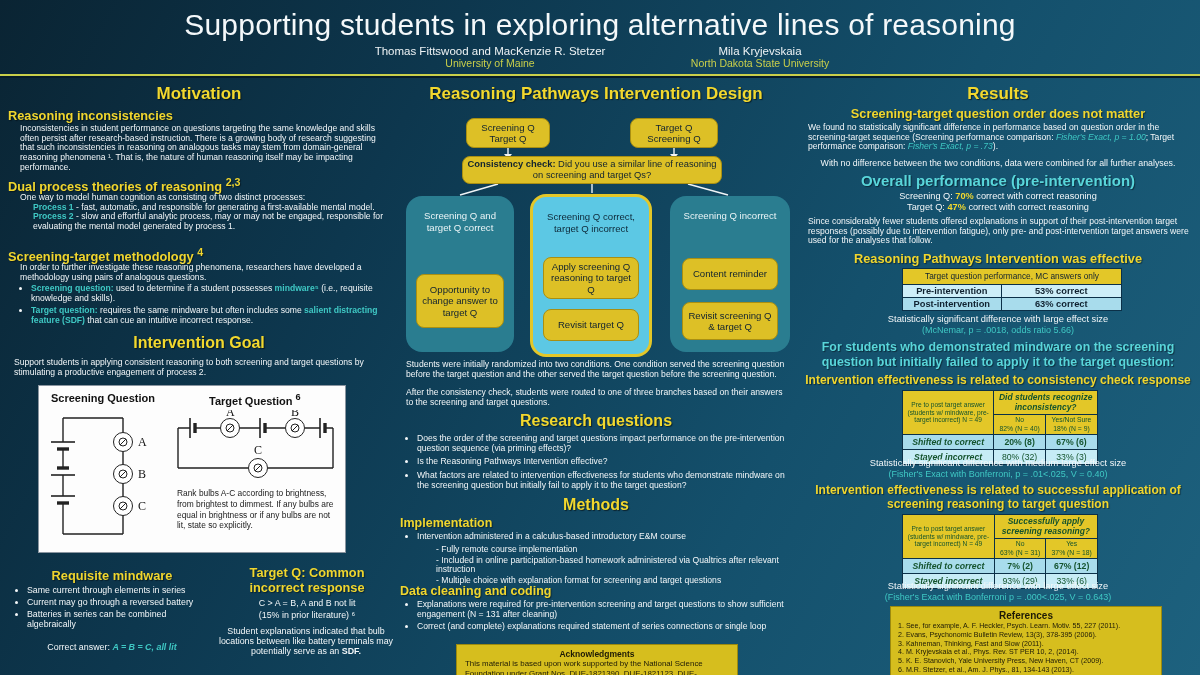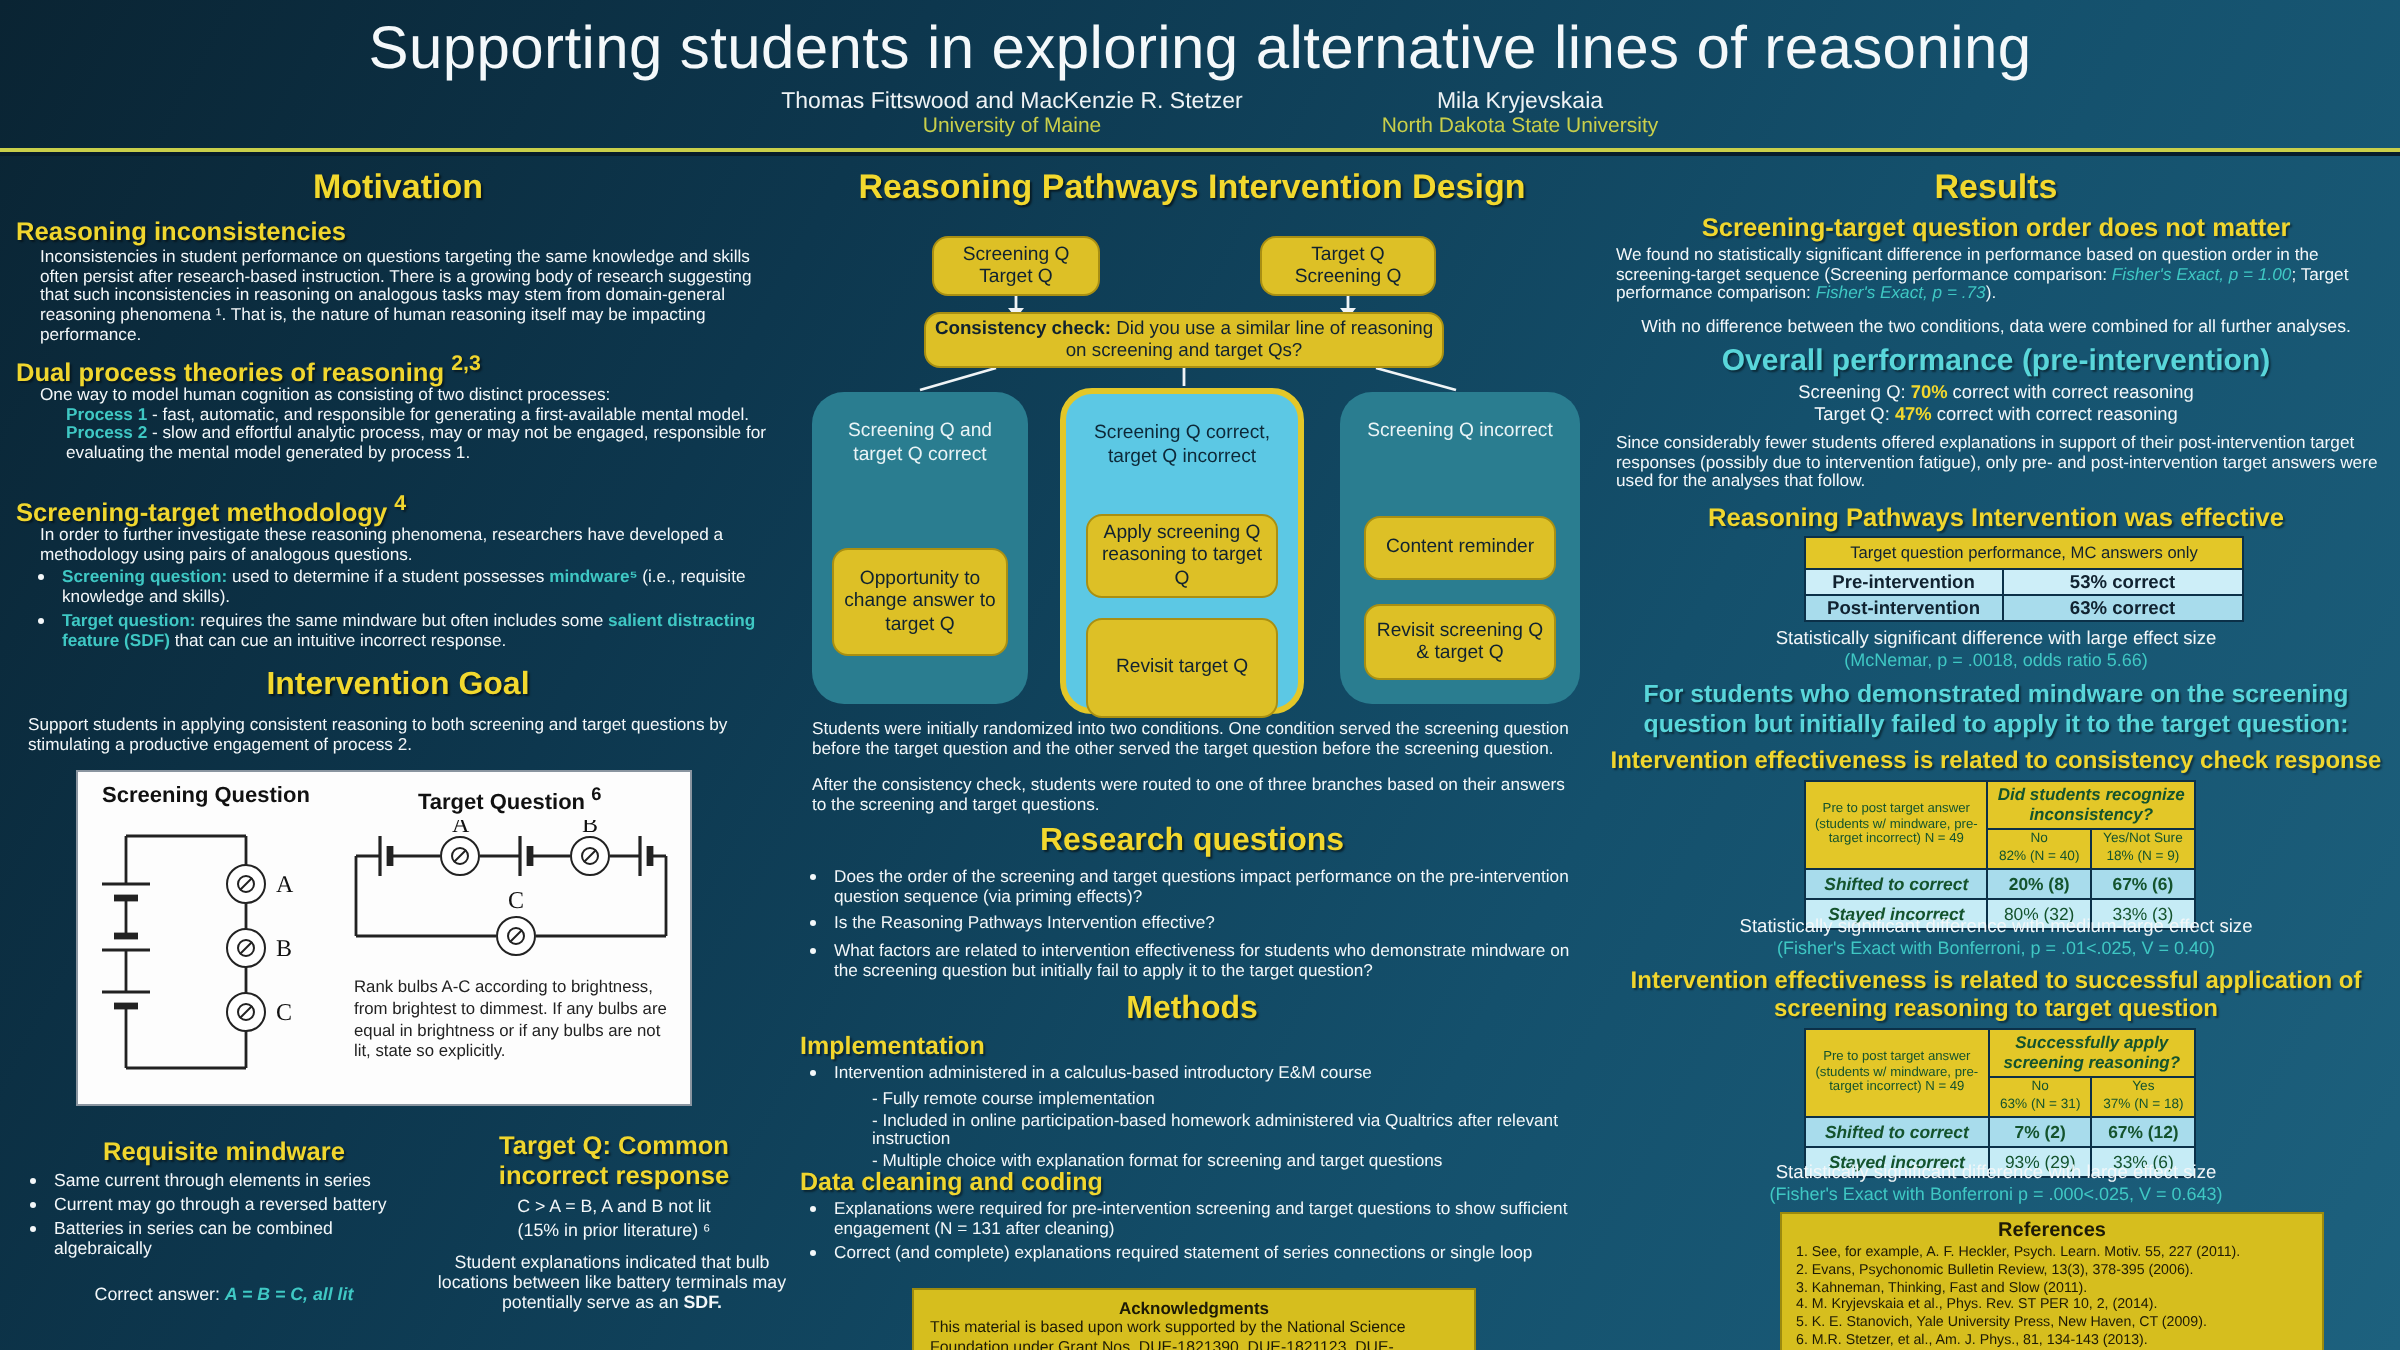--- a/index.html
+++ b/index.html
@@ -51,21 +51,21 @@
   .docbox{background:#d6be1e;color:#1d1a06;border:1px solid #9c8a0e;}
   .docbox .t{font-weight:bold;text-align:center;}
   svg{display:block;}
 </style>
 </head>
 <body>
 
 <div class="poster">
 
   <div class="abs ctr title" style="top:8px;left:0;width:1200px;">Supporting students in exploring alternative lines of reasoning</div>
-  <div class="abs ctr" style="top:45px;left:346px;width:320px;">
+  <div class="abs ctr" style="top:45px;left:330px;width:320px;">
     <div class="aname">Thomas Fittswood and MacKenzie R. Stetzer</div>
     <div class="affil">University of Maine</div>
   </div>
   <div class="abs ctr" style="top:45px;left:620px;width:280px;">
     <div class="aname">Mila Kryjevskaia</div>
     <div class="affil">North Dakota State University</div>
   </div>
   <div class="divider"></div>
 
   <section class="abs" style="left:6px;top:84px;width:386px;height:591px;">
@@ -212,21 +212,21 @@
         <div><span class="b">Consistency check:</span><span> Did you use a similar line of reasoning on screening and target Qs?</span></div>
       </div>
 
       <div class="abs branch branch-teal" style="left:8px;top:90px;width:108px;height:156px;">
         <div class="branch-title">Screening Q and target Q correct</div>
         <div class="abs ybox" style="left:10px;right:10px;top:78px;height:54px;">Opportunity to change answer to target Q</div>
       </div>
       <div class="abs branch branch-blue" style="left:132px;top:88px;width:122px;height:163px;">
         <div class="branch-title dark">Screening Q correct, target Q incorrect</div>
         <div class="abs ybox" style="left:10px;right:10px;top:60px;height:42px;">Apply screening Q reasoning to target Q</div>
-        <div class="abs ybox" style="left:10px;right:10px;top:112px;height:50px;">Revisit target Q</div>
+        <div class="abs ybox" style="left:10px;right:10px;top:112px;height:32px;">Revisit target Q</div>
       </div>
       <div class="abs branch branch-teal" style="left:272px;top:90px;width:120px;height:156px;">
         <div class="branch-title">Screening Q incorrect</div>
         <div class="abs ybox" style="left:12px;right:12px;top:62px;height:32px;">Content reminder</div>
         <div class="abs ybox" style="left:12px;right:12px;top:106px;height:38px;">Revisit screening Q &amp; target Q</div>
       </div>
     </div>
 
     <div class="abs body-t" style="top:276px;left:8px;width:382px;">Students were initially randomized into two conditions. One condition served the screening question before the target question and the other served the target question before the screening question.</div>
     <div class="abs body-t" style="top:304px;left:8px;width:382px;">After the consistency check, students were routed to one of three branches based on their answers to the screening and target questions.</div>

